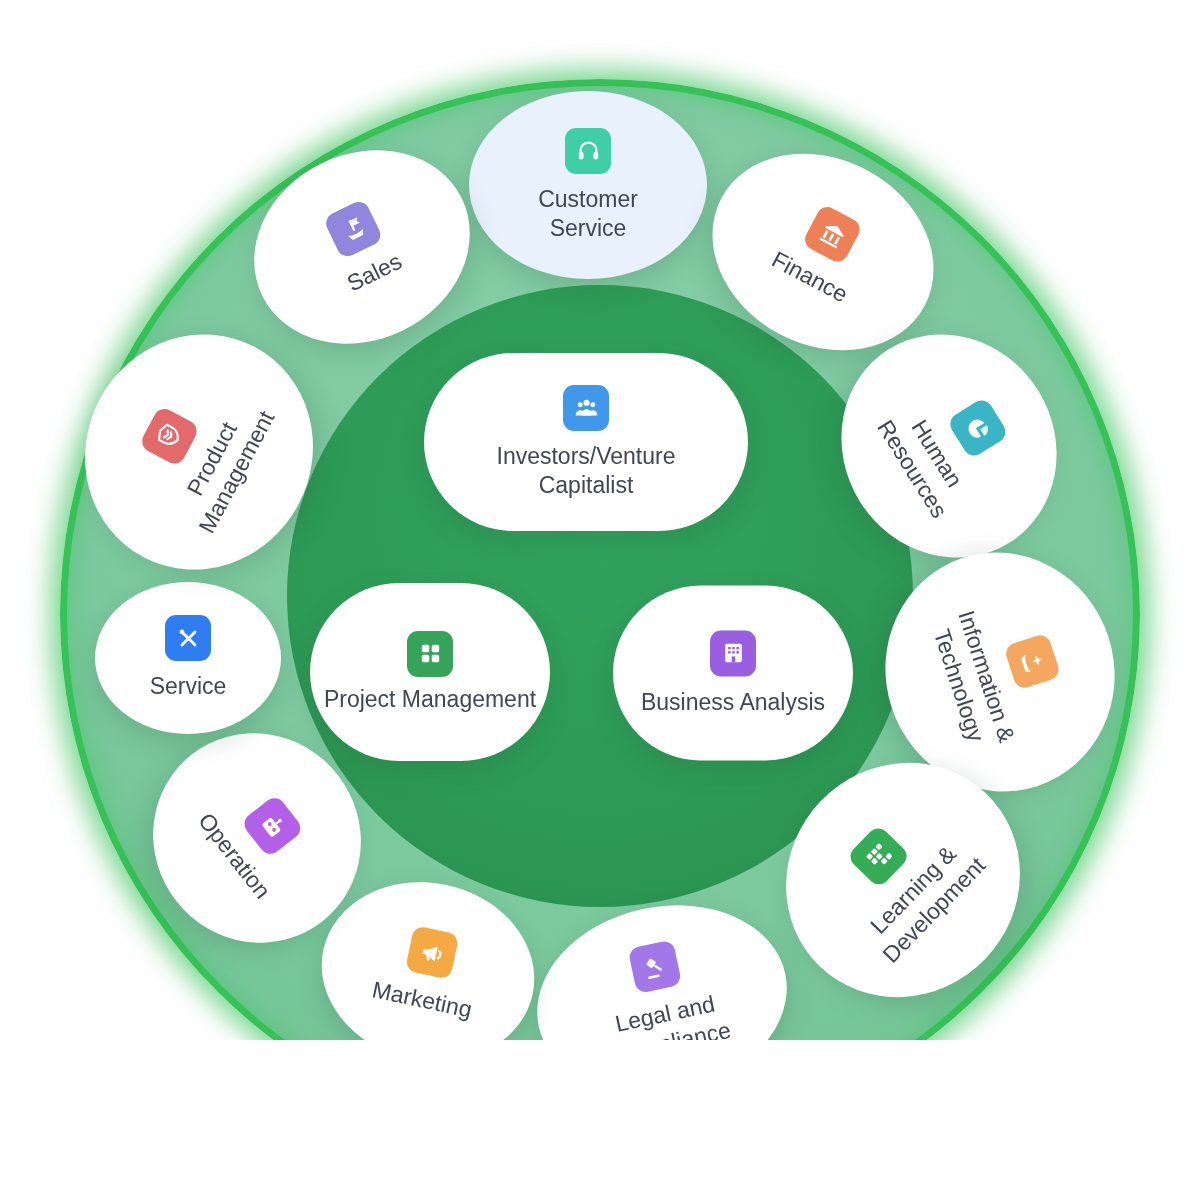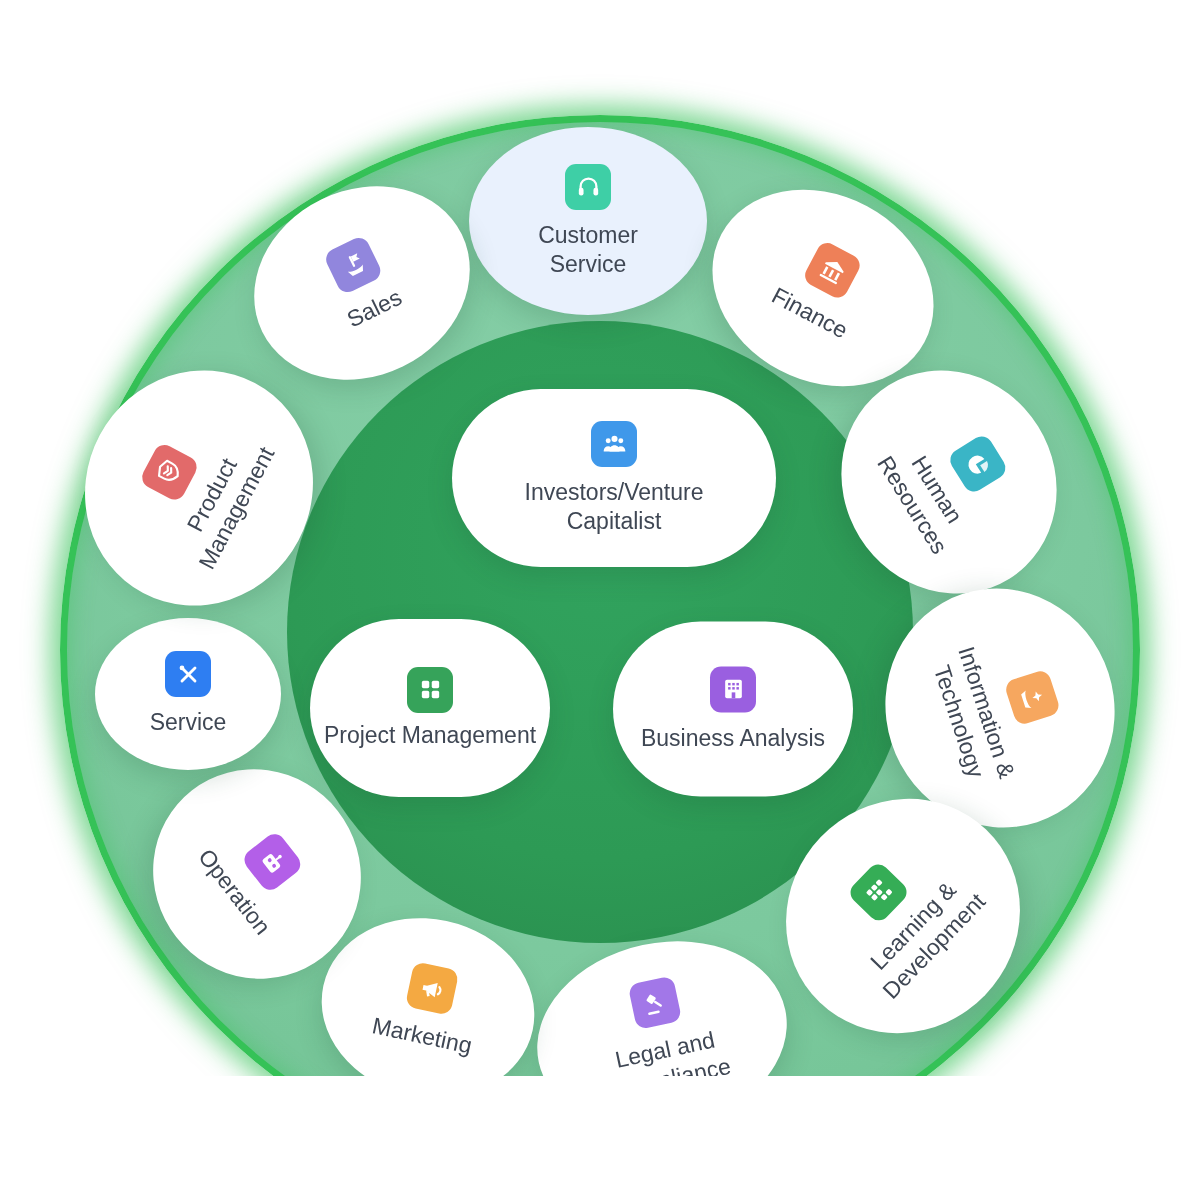--- a/index.html
+++ b/index.html
@@ -1,17 +1,17 @@
 <!DOCTYPE html>
 <html><head>
 <meta charset="utf-8">
 <style>
   html,body{margin:0;padding:0;background:#fff;}
   .stage{position:relative;width:1200px;height:1040px;background:#fff;overflow:hidden;
-         font-family:"Liberation Sans",sans-serif;margin-top:36px;}
+         font-family:"Liberation Sans",sans-serif;}
 
   
   .outer-ring{position:absolute;left:600px;top:614px;width:1066px;height:1056px;
     transform:translate(-50%,-50%);border-radius:50%;
     background:radial-gradient(circle at 50% 32%, #86cea7 0%, #7cc99e 55%, #70c292 100%);
     border:7px solid #35c257;
     box-shadow:0 0 26px 10px rgba(53,194,87,.65), inset 0 0 20px 4px rgba(53,194,87,.35);}
 
   
   .inner-circle{position:absolute;left:600px;top:596px;width:626px;height:622px;
@@ -36,21 +36,21 @@
   .n-it{left:1000px;top:672px;width:240px;height:228px;transform:translate(-50%,-50%) rotate(72deg);}
   .n-ld{left:903px;top:880px;width:240px;height:228px;transform:translate(-50%,-50%) rotate(-46deg);}
   .n-legal{left:662px;top:1000px;width:252px;height:186px;transform:translate(-50%,-50%) rotate(-12deg);}
   .n-marketing{left:428px;top:972px;width:214px;height:178px;transform:translate(-50%,-50%) rotate(12deg);}
   .n-operation{left:257px;top:838px;width:212px;height:205px;transform:translate(-50%,-50%) rotate(52deg);}
   .n-design{left:188px;top:658px;width:186px;height:152px;}
   .n-product{left:199px;top:452px;width:238px;height:225px;transform:translate(-50%,-50%) rotate(-62deg);}
   .n-sales{left:362px;top:247px;width:222px;height:186px;transform:translate(-50%,-50%) rotate(-26deg);}
 
   
-  .n-investors{left:614px;top:442px;width:324px;height:178px;}
+  .n-investors{left:586px;top:442px;width:324px;height:178px;}
   .n-project{left:430px;top:672px;width:240px;height:178px;gap:8px;}
   .n-business{left:733px;top:673px;width:240px;height:175px;}
 </style>
 </head>
 <body>
 
 <div class="stage">
 
   <div class="outer-ring"></div>
   <div class="inner-circle"></div>

